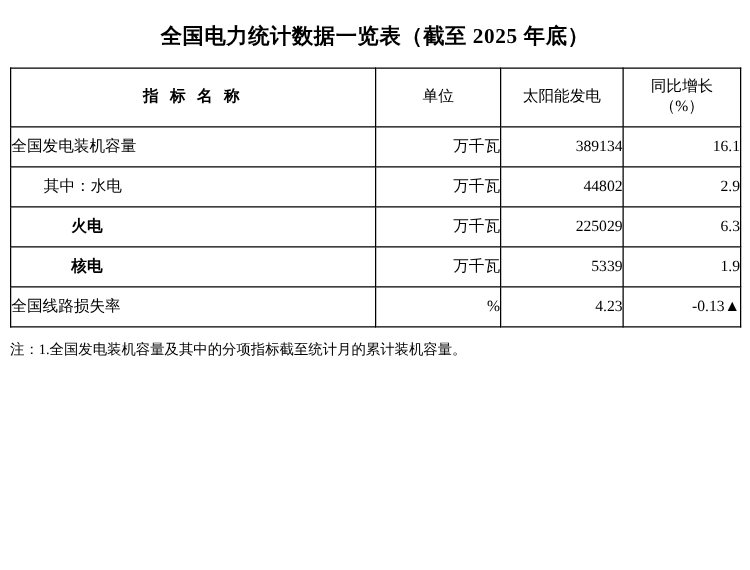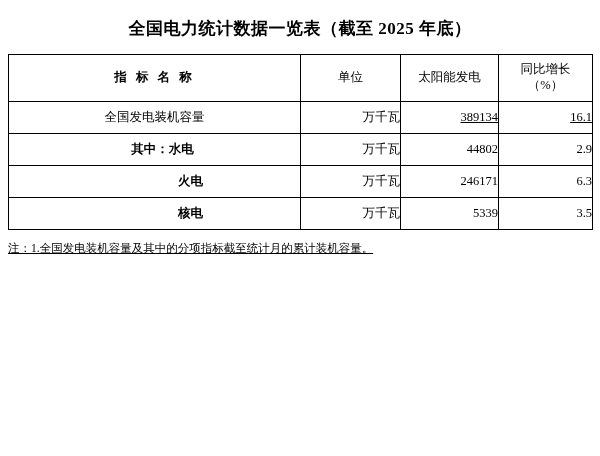--- a/index.html
+++ b/index.html
@@ -49,54 +49,52 @@
     font-weight: bold;
     font-size: 12.5px;
     line-height: 1.25;
   }
   .col-name { width: 292px; }
   .col-unit { width: 100px; }
   .col-total { width: 98px; }
   .col-growth { width: 94px; }
 
   .cell-name {
-    text-align: center;
+    text-align: left;
     padding-left: 8px;
     font-weight: bold;
     font-size: 13px;
   }
   .cell-name.indent1 {
-    padding-left: 16px;
-    font-weight: bold;
+    padding-left: 26px;
+    font-weight: normal;
   }
   .cell-name.indent2 {
-    padding-left: 72px;
+    padding-left: 48px;
     font-weight: bold;
   }
   .cell-center {
     text-align: right;
   }
   .bold {
     font-weight: bold;
-    text-decoration: underline;
   }
   .hdr-spaced {
     letter-spacing: 3px;
     font-weight: bold;
   }
   .notes {
     width: 584px;
     margin: 0 auto;
     padding-top: 9px;
     font-size: 11.5px;
     line-height: 1.65;
   }
   .notes div {
     white-space: nowrap;
-    text-decoration: underline;
   }
   .note-indent {
     padding-left: 18px;
   }
 </style>
 </head>
 <body>
 
 <div class="page">
 
@@ -131,28 +129,34 @@
       </tr>
       <tr>
         <td class="cell-name indent1">其中：水电</td>
         <td class="cell-center">万千瓦</td>
         <td class="cell-center">44802</td>
         <td class="cell-center">2.9</td>
       </tr>
       <tr>
         <td class="cell-name indent2">火电</td>
         <td class="cell-center">万千瓦</td>
-        <td class="cell-center">246171</td>
+        <td class="cell-center">225029</td>
         <td class="cell-center">6.3</td>
       </tr>
       <tr>
         <td class="cell-name indent2">核电</td>
         <td class="cell-center">万千瓦</td>
         <td class="cell-center">5339</td>
-        <td class="cell-center">3.5</td>
+        <td class="cell-center">1.9</td>
+      </tr>
+      <tr>
+        <td class="cell-name">全国线路损失率</td>
+        <td class="cell-center">%</td>
+        <td class="cell-center">4.23</td>
+        <td class="cell-center">-0.13▲</td>
       </tr>
     </tbody>
   </table>
 
   <div class="notes">
     <div>注：1.全国发电装机容量及其中的分项指标截至统计月的累计装机容量。</div>
   </div>
 
 </div>
 

